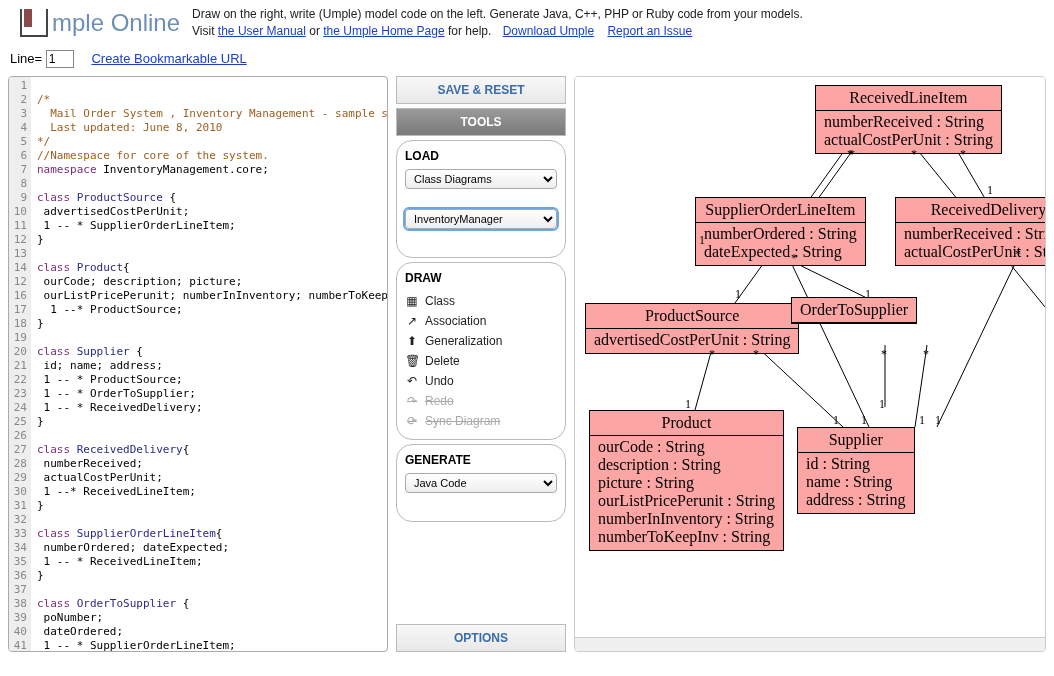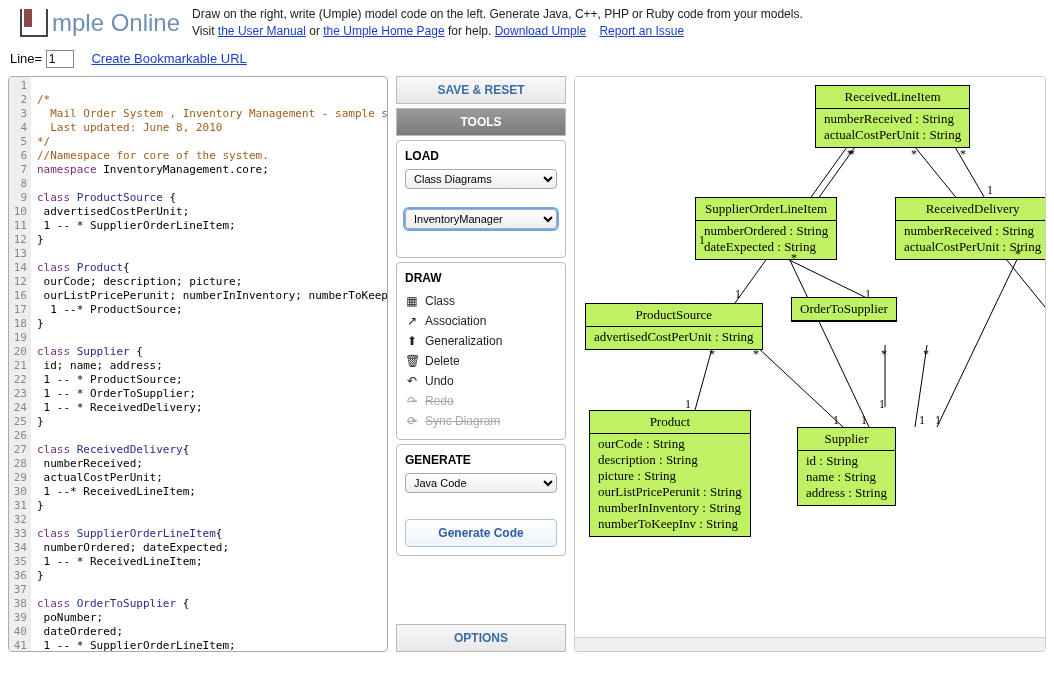--- a/index.html
+++ b/index.html
@@ -4,46 +4,46 @@
 <style>
 * { box-sizing: border-box; margin: 0; padding: 0; }
 body { font-family: Verdana, Arial, sans-serif; font-size: 12px; background: #fff; color: #000; width: 1054px; height: 676px; overflow: hidden; }
 .header { display: flex; align-items: center; padding: 6px 20px; }
 .logo-box { display: flex; align-items: center; margin-right: 12px; }
 .logo-u { width: 28px; height: 28px; border: 2px solid #444; border-top: none; display: inline-block; margin-right: 4px; position: relative; }
 .logo-u::after { content:""; position:absolute; left:2px; top:0; width:8px; height:18px; background:#8b4a4a; }
 .logo-text { font-size: 24px; color: #6e8fb4; font-weight: 300; }
 .header-text { font-size: 12px; line-height: 1.4; color: #222; }
 .header-text a { color: #1a3fcc; text-decoration: underline; }
-.header-links { }
+.header-links { margin-left: 8px; }
 .linebar { padding: 4px 10px 8px 10px; font-size: 13px; }
 .linebar input { width: 28px; font-size: 12px; text-align: left; border: 1px solid #888; padding: 1px 2px; }
 .linebar a { color: #1a3fcc; text-decoration: underline; margin-left: 14px; }
 .main { display: flex; padding: 0 8px; gap: 8px; }
 .panel-editor { width: 380px; height: 576px; border: 1px solid #aaa; border-radius: 4px; overflow: hidden; background: #fff; }
 .code-wrap { display: flex; font-family: Menlo, Consolas, monospace; font-size: 11px; line-height: 14px; height: 100%; overflow: auto; }
 .gutter { background: #eee; color: #888; text-align: right; padding: 2px 4px 2px 2px; user-select: none; min-width: 22px; }
 .gutter div { height: 14px; }
 .code { padding: 2px 6px; white-space: pre; }
 .c-com { color: #a06020; }
 .c-kw { color: #7a2d7a; }
 .c-id { color: #2a2a8a; }
 .panel-tools { width: 170px; display: flex; flex-direction: column; gap: 4px; }
 .toolhdr { background: linear-gradient(#f8f8f8,#e8e8e8); border: 1px solid #bbb; border-radius: 0; text-align: center; padding: 6px 0; font-weight: bold; color: #3a6da8; font-size: 12px; cursor: pointer; }
 .toolhdr.dark { background: linear-gradient(#9a9a9a,#7a7a7a); color: #fff; cursor: default; }
-.toolbox { border: 1px solid #bbb; border-radius: 4px; background: #fff; padding: 8px; }
+.toolbox { border: 1px solid #bbb; border-radius: 16px; background: #fff; padding: 8px; }
 .toolbox h4 { font-size: 12px; font-weight: bold; margin-bottom: 6px; }
 .sel { width: 100%; font-size: 11px; border: 1px solid #aaa; border-radius: 4px; padding: 2px 4px; background: linear-gradient(#fff,#eee); margin-bottom: 20px; }
 .sel.highlight { outline: 2px solid #6aa7e8; }
 .draw-item { display: flex; align-items: center; gap: 6px; padding: 3px 0; font-size: 12px; cursor: pointer; color: #222; }
 .draw-item.disabled { color: #aaa; text-decoration: line-through; cursor: default; }
 .draw-icon { width: 14px; text-align: center; font-size: 12px; }
 .btn-gen { display: block; width: 100%; margin-top: 6px; padding: 6px 0; border: 1px solid #aac6e6; border-radius: 4px; background: linear-gradient(#fff,#eef3fa); color: #2d5fa5; font-weight: bold; font-size: 12px; cursor: pointer; }
 .panel-diagram { flex: 1; height: 576px; border: 1px solid #ccc; border-radius: 4px; background: #fff; position: relative; overflow: auto; }
-.uml-class { position: absolute; border: 1px solid #000; background: #bef264; font-family: "Times New Roman", serif; font-size: 13px; }
+.uml-class { position: absolute; border: 1px solid #000; background: #fca5a5; font-family: "Times New Roman", serif; font-size: 16px; }
 .uml-class .ttl { text-align: center; padding: 3px 8px; border-bottom: 1px solid #000; }
 .uml-class .attrs { padding: 2px 8px 4px 8px; font-family: Liberation Serif, serif; }
 .uml-class .attrs div { white-space: nowrap; }
 .assoc-layer { position: absolute; inset: 0; pointer-events: none; }
 .mult { position: absolute; font-family: "Times New Roman", serif; font-size: 12px; }
 .scroll-h { position: absolute; bottom: 0; left: 0; right: 0; height: 14px; background: #f0f0f0; border-top: 1px solid #ccc; }
 </style>
 </head>
 <body>
 
@@ -207,21 +207,20 @@
           <span class="draw-icon">⟳</span>
           <span>Sync Diagram</span>
         </div>
     </div>
 
     <div class="toolbox">
       <h4>GENERATE</h4>
       <select class="sel">
         <option>Java Code</option>
       </select>
-      <button class="btn-gen">Generate Code</button>
     </div>
 
     <div style="flex:1"></div>
     <div class="toolhdr">OPTIONS</div>
   </div>
 
   <div class="panel-diagram">
     <svg class="assoc-layer" width="100%" height="100%">
       <g stroke="#000" stroke-width="1" fill="none">
         <line x1="210" y1="168" x2="280" y2="70"></line>

